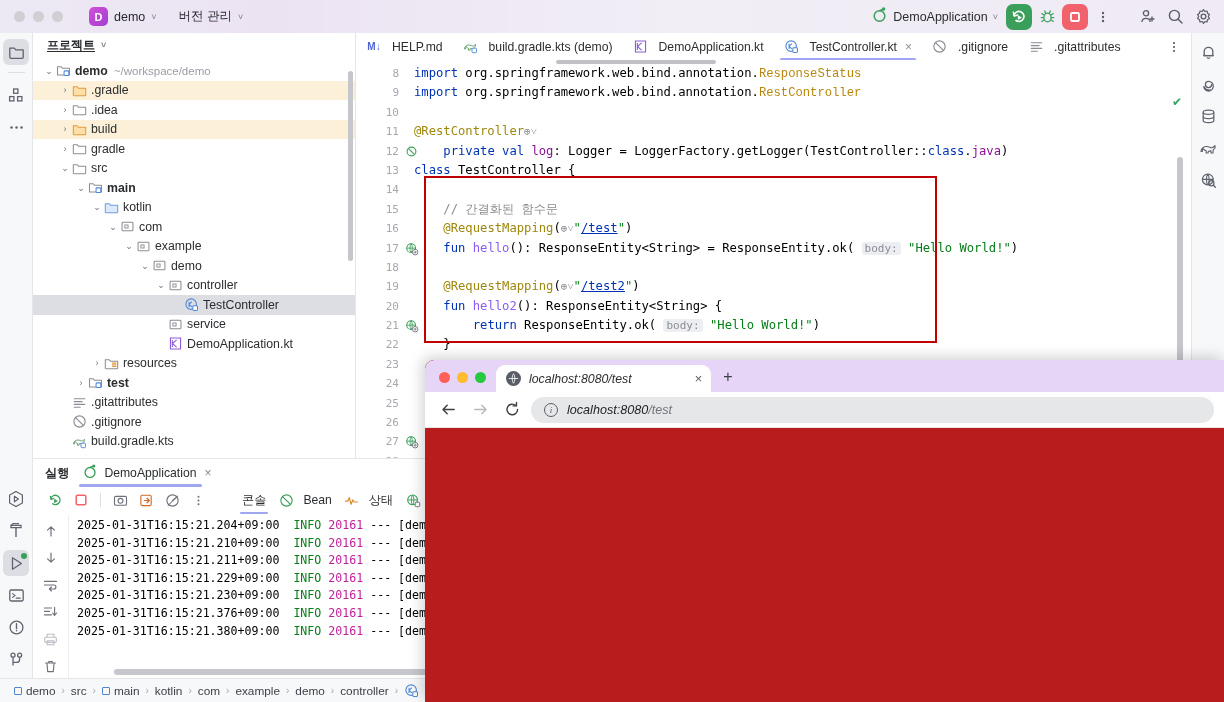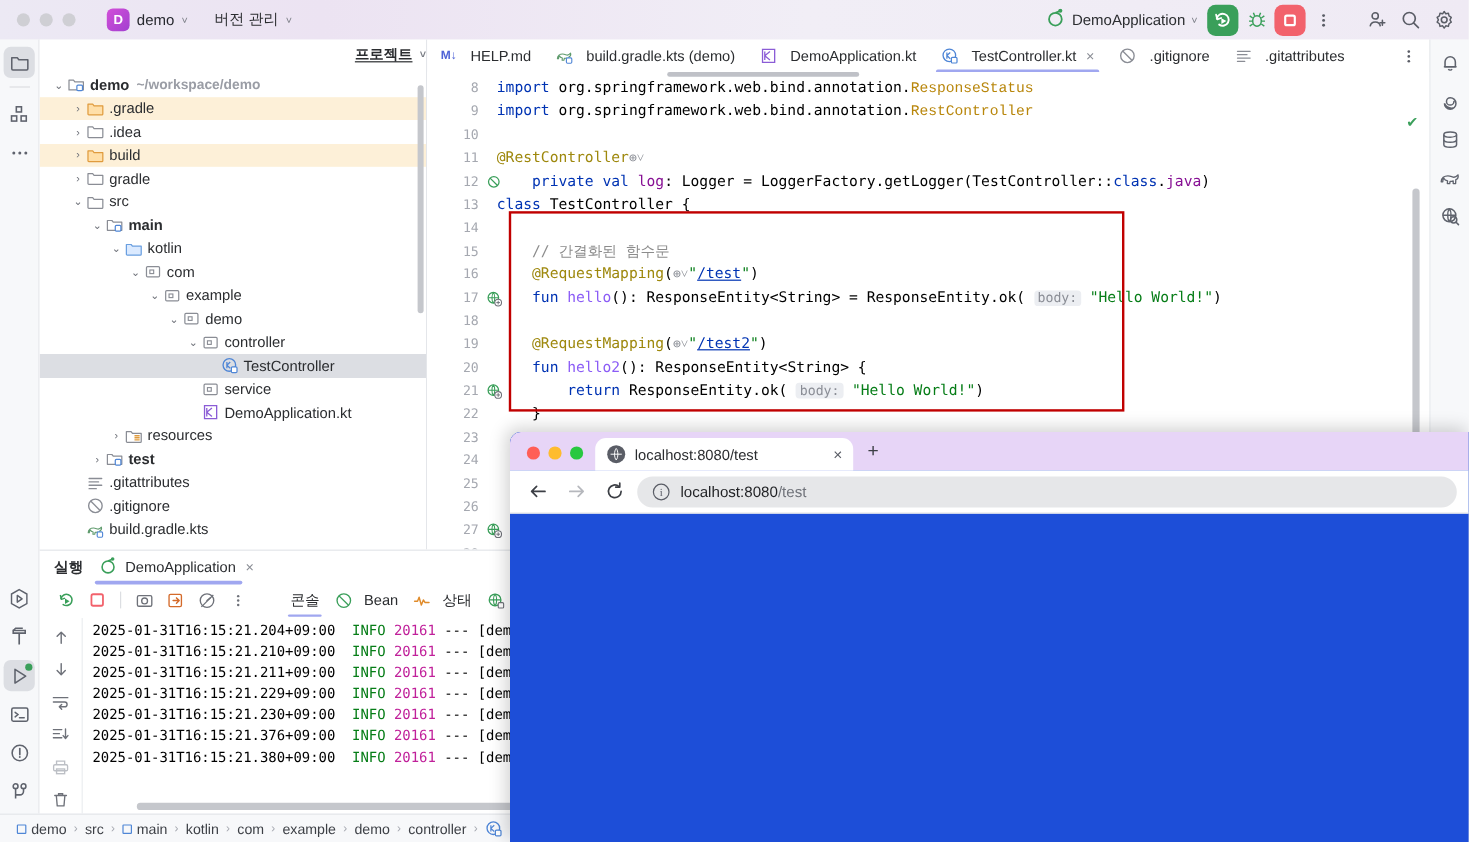--- a/index.html
+++ b/index.html
@@ -68,35 +68,35 @@
     display:flex; flex-direction:column; align-items:center;
   }
 
   
   .projpanel {
     position:absolute; left:33px; top:33px; width:323px; height:425px;
     background:#fff; border-right:1px solid #e4e6ea;
   }
   .proj-head {
     height:24px; display:flex; align-items:center; gap:6px; padding-left:14px;
-    font-size:12px; font-weight:bold; color:#2b2d30;justify-content:flex-end;
+    font-size:12px; font-weight:bold; color:#2b2d30;
   }
   .proj-head u { text-decoration: underline; text-underline-offset:2px; }
   .tree { position:relative; margin-top:4px; height:395px; overflow:hidden; }
   .row {
     height:19.5px; display:flex; align-items:center; font-size:12.3px;
     white-space:nowrap; cursor:pointer; color:#2b2d30;
   }
   .row.hl-orange { background:#fdf0d8; }
   .row.hl-sel { background:#dcdee3; }
   .arrow { width:12px; text-align:center; color:#6e7179; font-size:9px; flex:0 0 12px; }
   .arrow.none { visibility:hidden; }
   .ic { width:16px; display:flex; align-items:center; justify-content:center; margin-right:4px; flex:0 0 16px; }
   .bold { font-weight:bold; }
-  .path-note { color:#9a9da5; font-size:11.5px; margin-left:6px;font-weight:bold; }
+  .path-note { color:#9a9da5; font-size:11.5px; margin-left:6px; }
   .tree-scroll {
     position:absolute; right:2px; top:10px; width:5px; height:190px;
     background:#c5c7cc; border-radius:3px;
   }
 
   
   .editor {
     position:absolute; left:356px; top:33px; right:33px; height:425px;
     background:#fff;
   }
@@ -202,22 +202,22 @@
     display:flex; align-items:center; padding-left:14px; gap:6px;
     font-size:11.8px; color:#3c3f45;
   }
   .bc-item { display:flex; align-items:center; gap:4px; cursor:pointer; }
   .bc-sep { color:#a5a8b0; font-size:10px; }
   .bc-sq { width:8px; height:8px; border:1.4px solid #4f86d6; border-radius:1px; }
 
   
   .browser {
     position:absolute; left:425px; top:360px; width:799px; height:342px;
-    background:#1d4ed8; box-shadow:-3px -3px 14px rgba(0,0,0,0.18);
-    border-top-left-radius:9px; overflow:hidden;
+    background:#b91c1c; box-shadow:-3px -3px 14px rgba(0,0,0,0.18);
+    border-top-left-radius:9px; overflow:hidden;font-style:italic;
   }
   .br-top {
     height:32px; background:#e7d5f7; display:flex; align-items:flex-end;
     border-top-left-radius:9px;
   }
   .br-traffic { display:flex; gap:7px; padding:0 10px 9px 14px; }
   .brl { width:11px; height:11px; border-radius:50%; }
   .br-tab {
     height:27px; background:#fff; border-top-left-radius:9px; border-top-right-radius:9px;
     display:flex; align-items:center; gap:8px; padding:0 9px 0 10px; min-width:215px;

